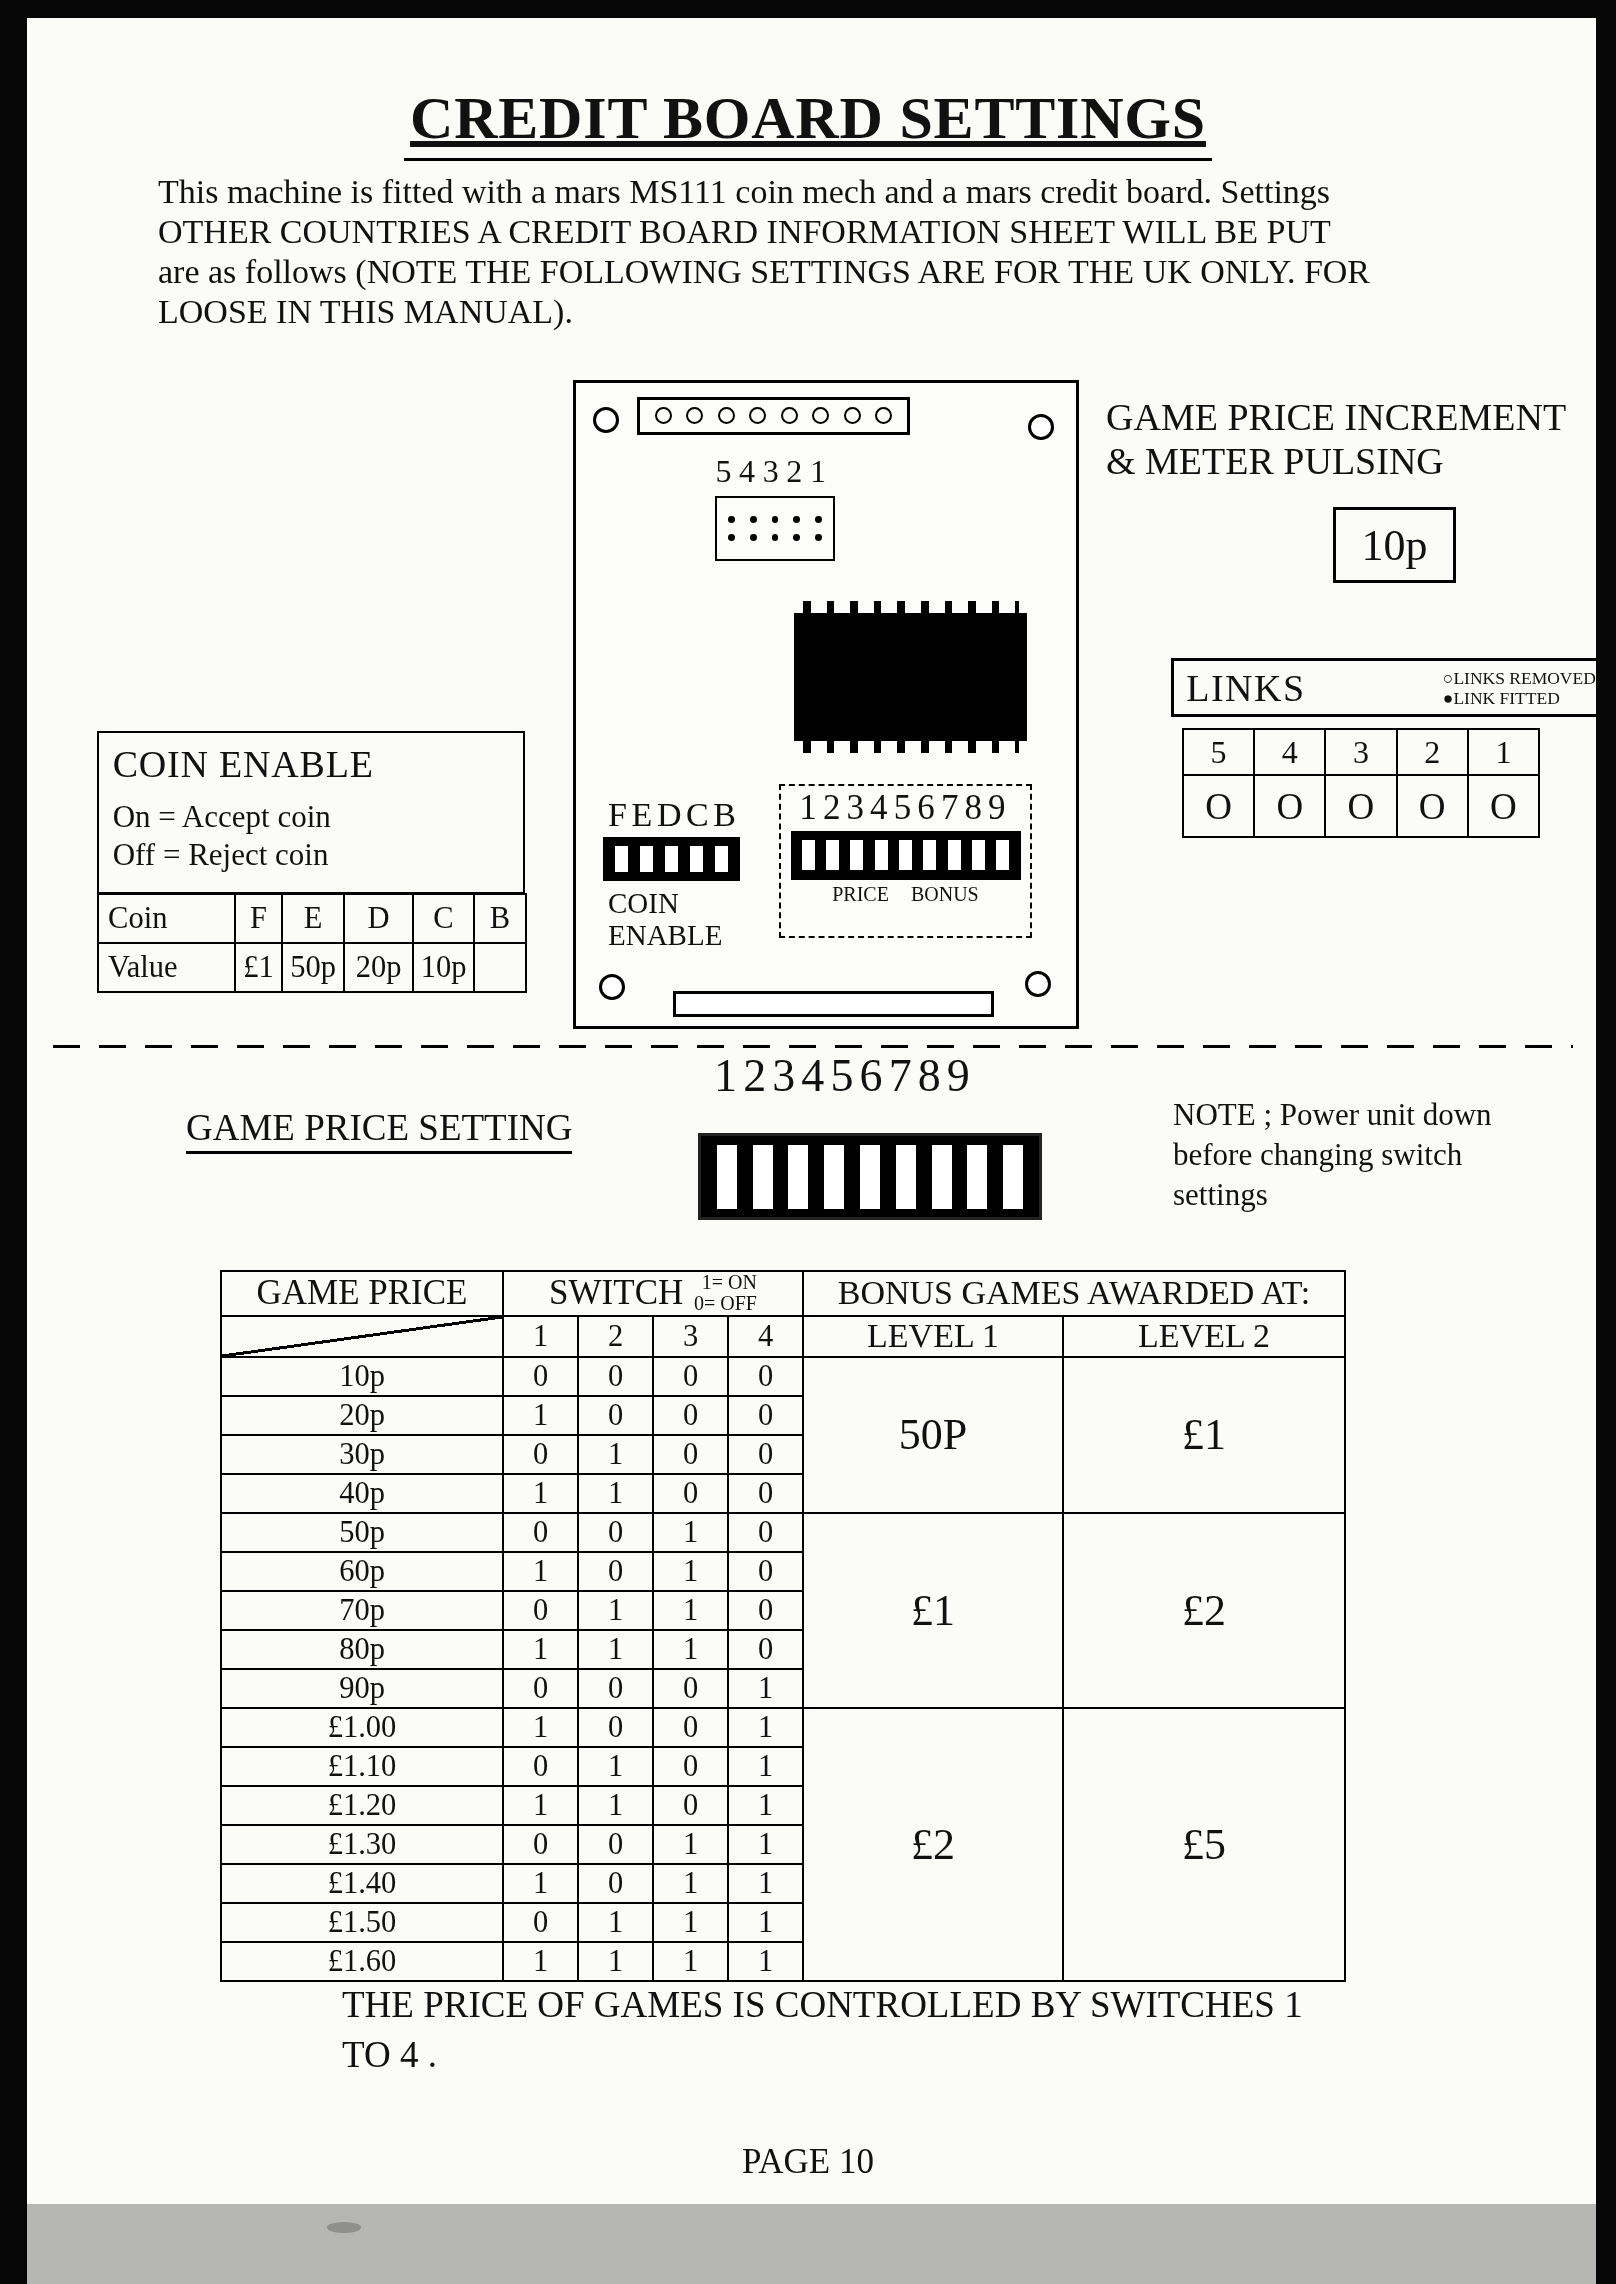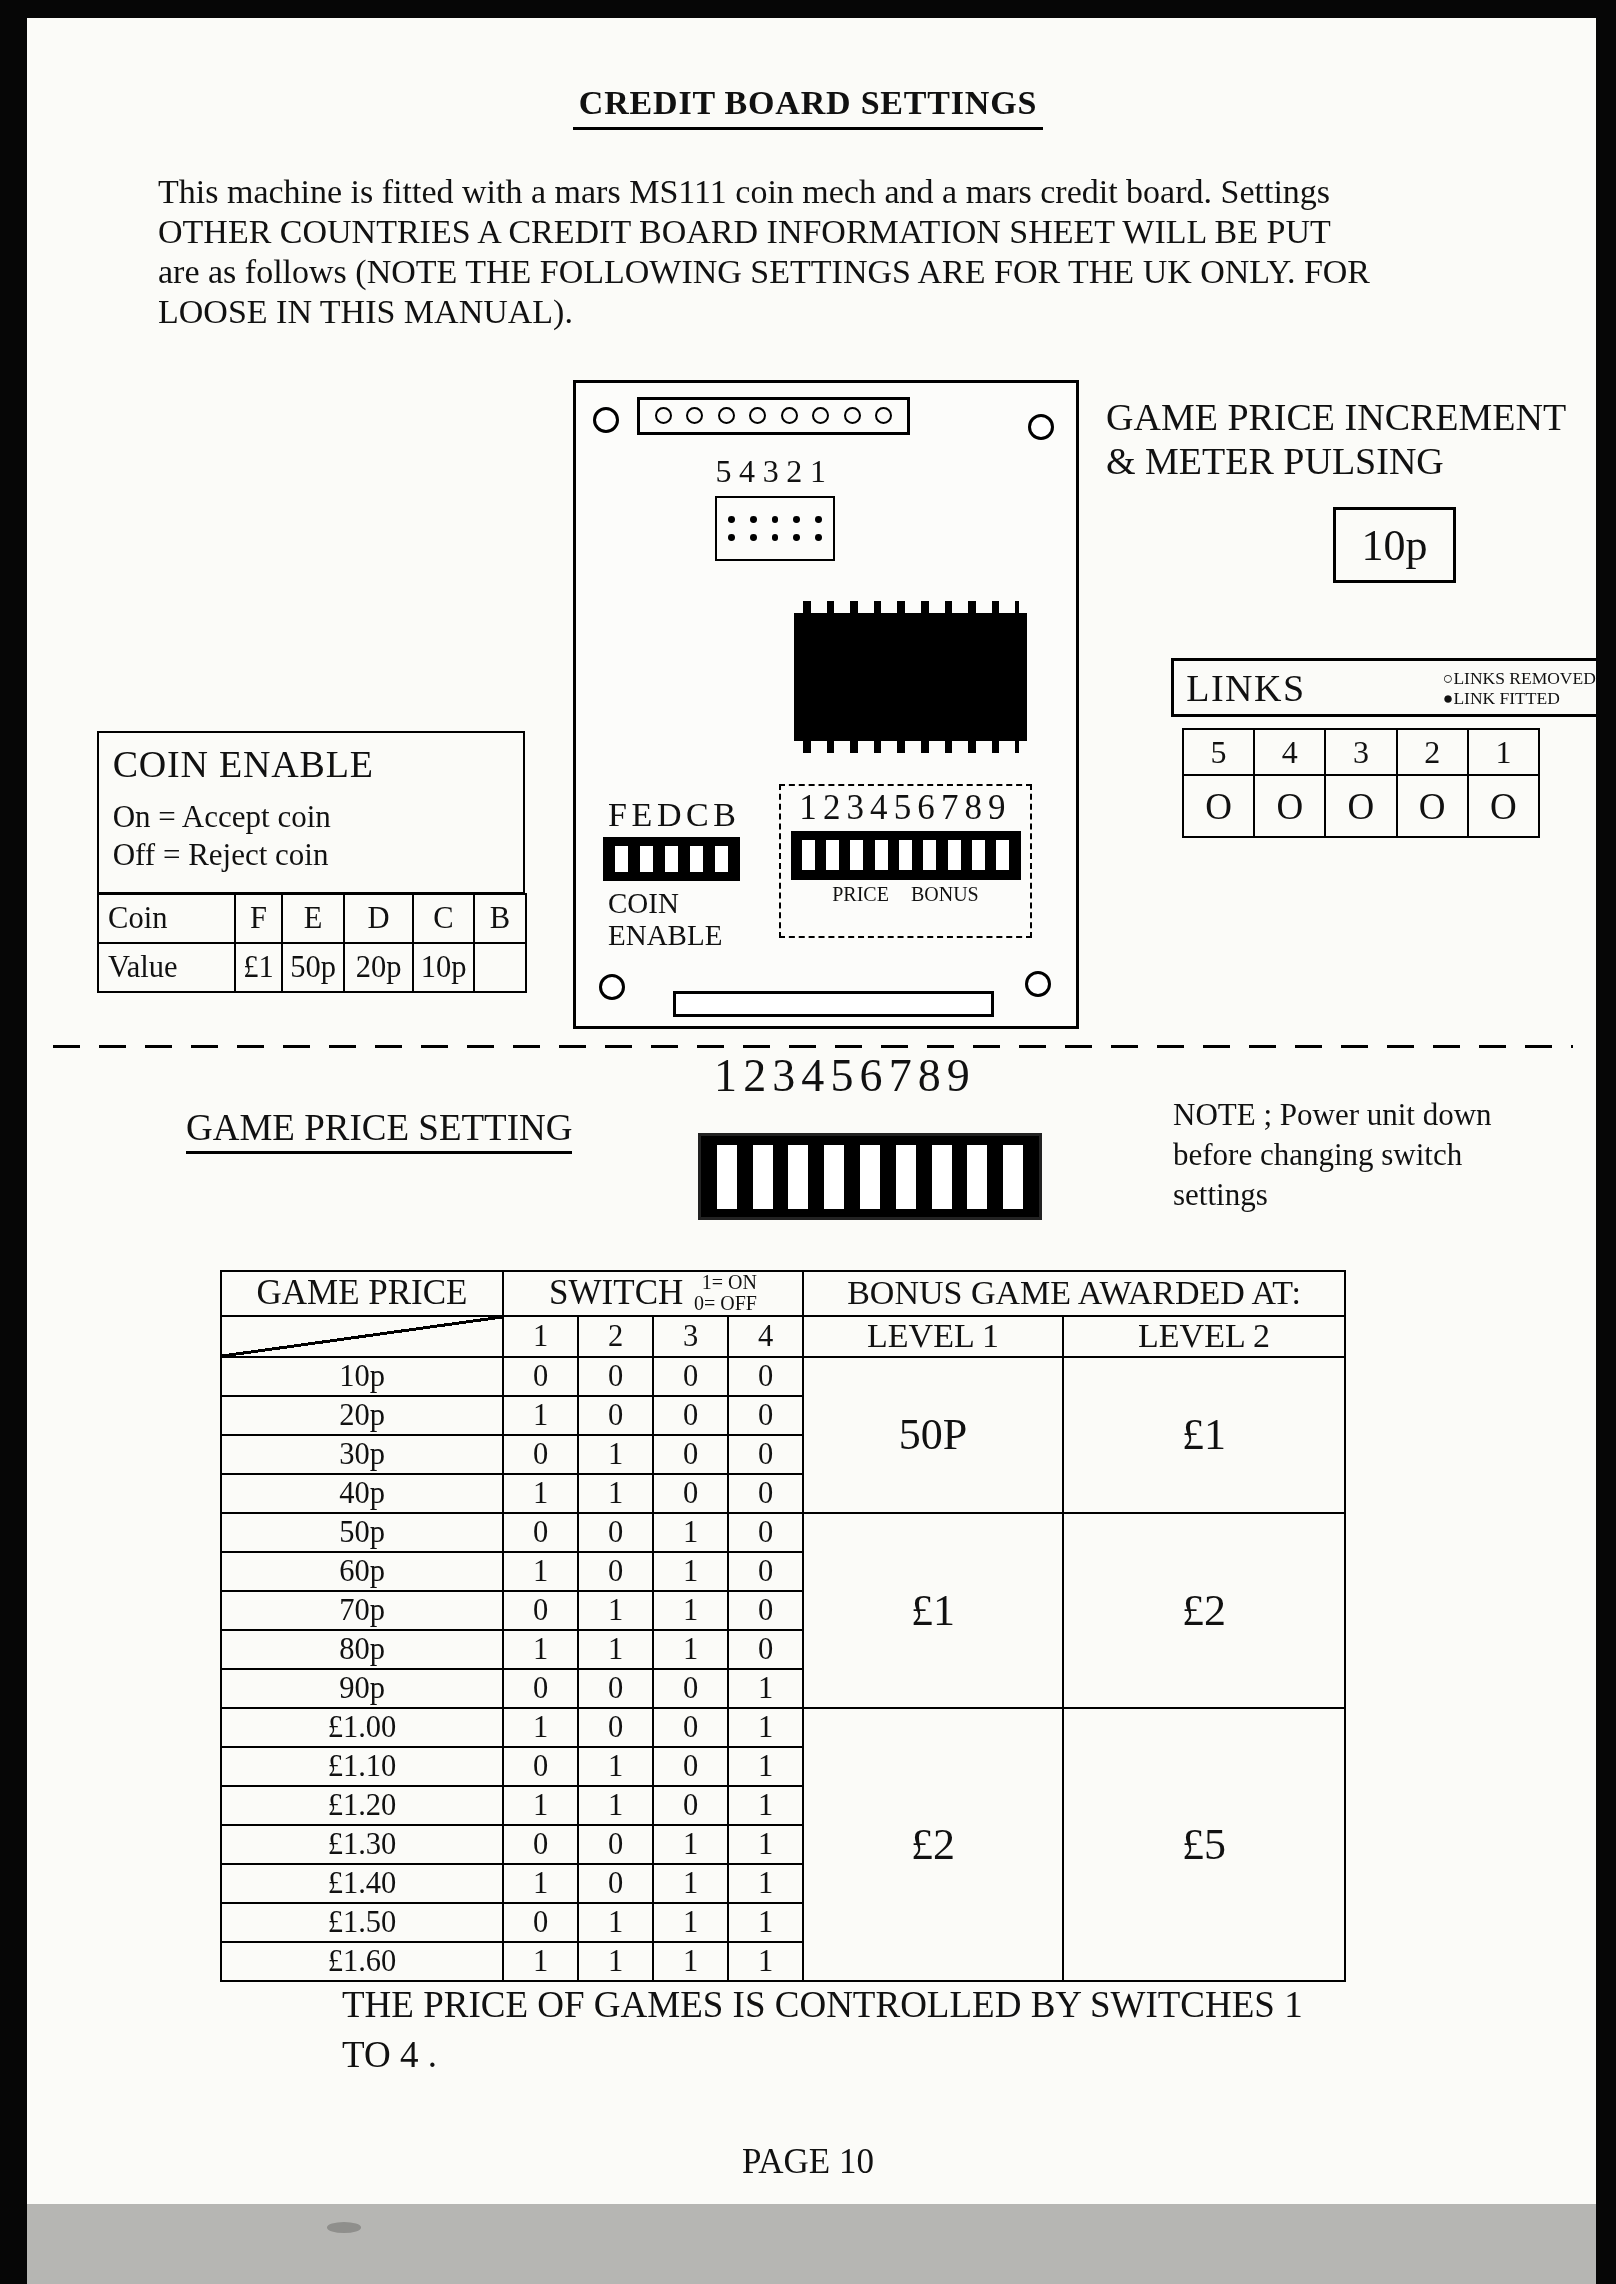--- a/index.html
+++ b/index.html
@@ -8,21 +8,21 @@
 
   
   .edge-top   { position:absolute; left:0; top:0; width:1616px; height:18.3px; background:#060606; z-index:4; }
   .edge-left  { position:absolute; left:0; top:0; width:27.4px; height:2284px; background:#060606; z-index:4; }
   .edge-right { position:absolute; left:1596px; top:0; width:20px; height:2284px; background:#060606; z-index:4; }
   .scan-strip { position:absolute; left:27.4px; top:2204px; width:1569px; height:80px; background:#b6b6b3; z-index:1; }
   .scan-smudge{ position:absolute; left:327px; top:2222px; width:34px; height:10.7px; background:#8f8f8c; border-radius:50%; z-index:2; }
 
   
   .title-wrap { position:absolute; left:0; top:84px; width:1616px; text-align:center; }
-  .doc-title  { display:inline-block; font-size:34px; font-weight:700; letter-spacing:0.8px; border-bottom:3.8px solid #000; padding:0 6.1px 4.6px; }
+  .doc-title  { display:inline-block; font-size:60px; font-weight:700; letter-spacing:0.8px; border-bottom:3.8px solid #000; padding:0 6.1px 4.6px;text-decoration:underline; }
   .intro { position:absolute; left:158px; top:172px; width:1409px; font-size:34px; line-height:40px; }
   .intro div { white-space:nowrap; }
 
   
   .board { position:absolute; left:573px; top:380px; width:506px; height:649px; border:3px solid #000; background:#fcfcfa; }
   .hole  { position:absolute; width:26px; height:26px; border:3px solid #000; border-radius:50%; background:#fff; }
   .hole-tl { left:17px;  top:24.4px; }
   .hole-tr { left:452px; top:30.5px; }
   .hole-bl { left:23px;  top:591px; }
   .hole-br { left:449px; top:588px; }
@@ -294,21 +294,21 @@
         <th class="h-gp">GAME PRICE</th>
         <th class="h-sw" colspan="4">
           <span class="sw-wrap">
             <span class="sw-word">SWITCH</span>
             <span class="sw-legend">
               <span>1= ON</span>
               <span>0= OFF</span>
             </span>
           </span>
         </th>
-        <th class="h-bonus" colspan="2">BONUS GAME AWARDED AT:</th>
+        <th class="h-bonus" colspan="2">BONUS GAMES AWARDED AT:</th>
       </tr>
       <tr>
         <td class="diag"></td>
         <td class="h-num">1</td>
         <td class="h-num">2</td>
         <td class="h-num">3</td>
         <td class="h-num">4</td>
         <td class="h-level">LEVEL 1</td>
         <td class="h-level">LEVEL 2</td>
       </tr>

